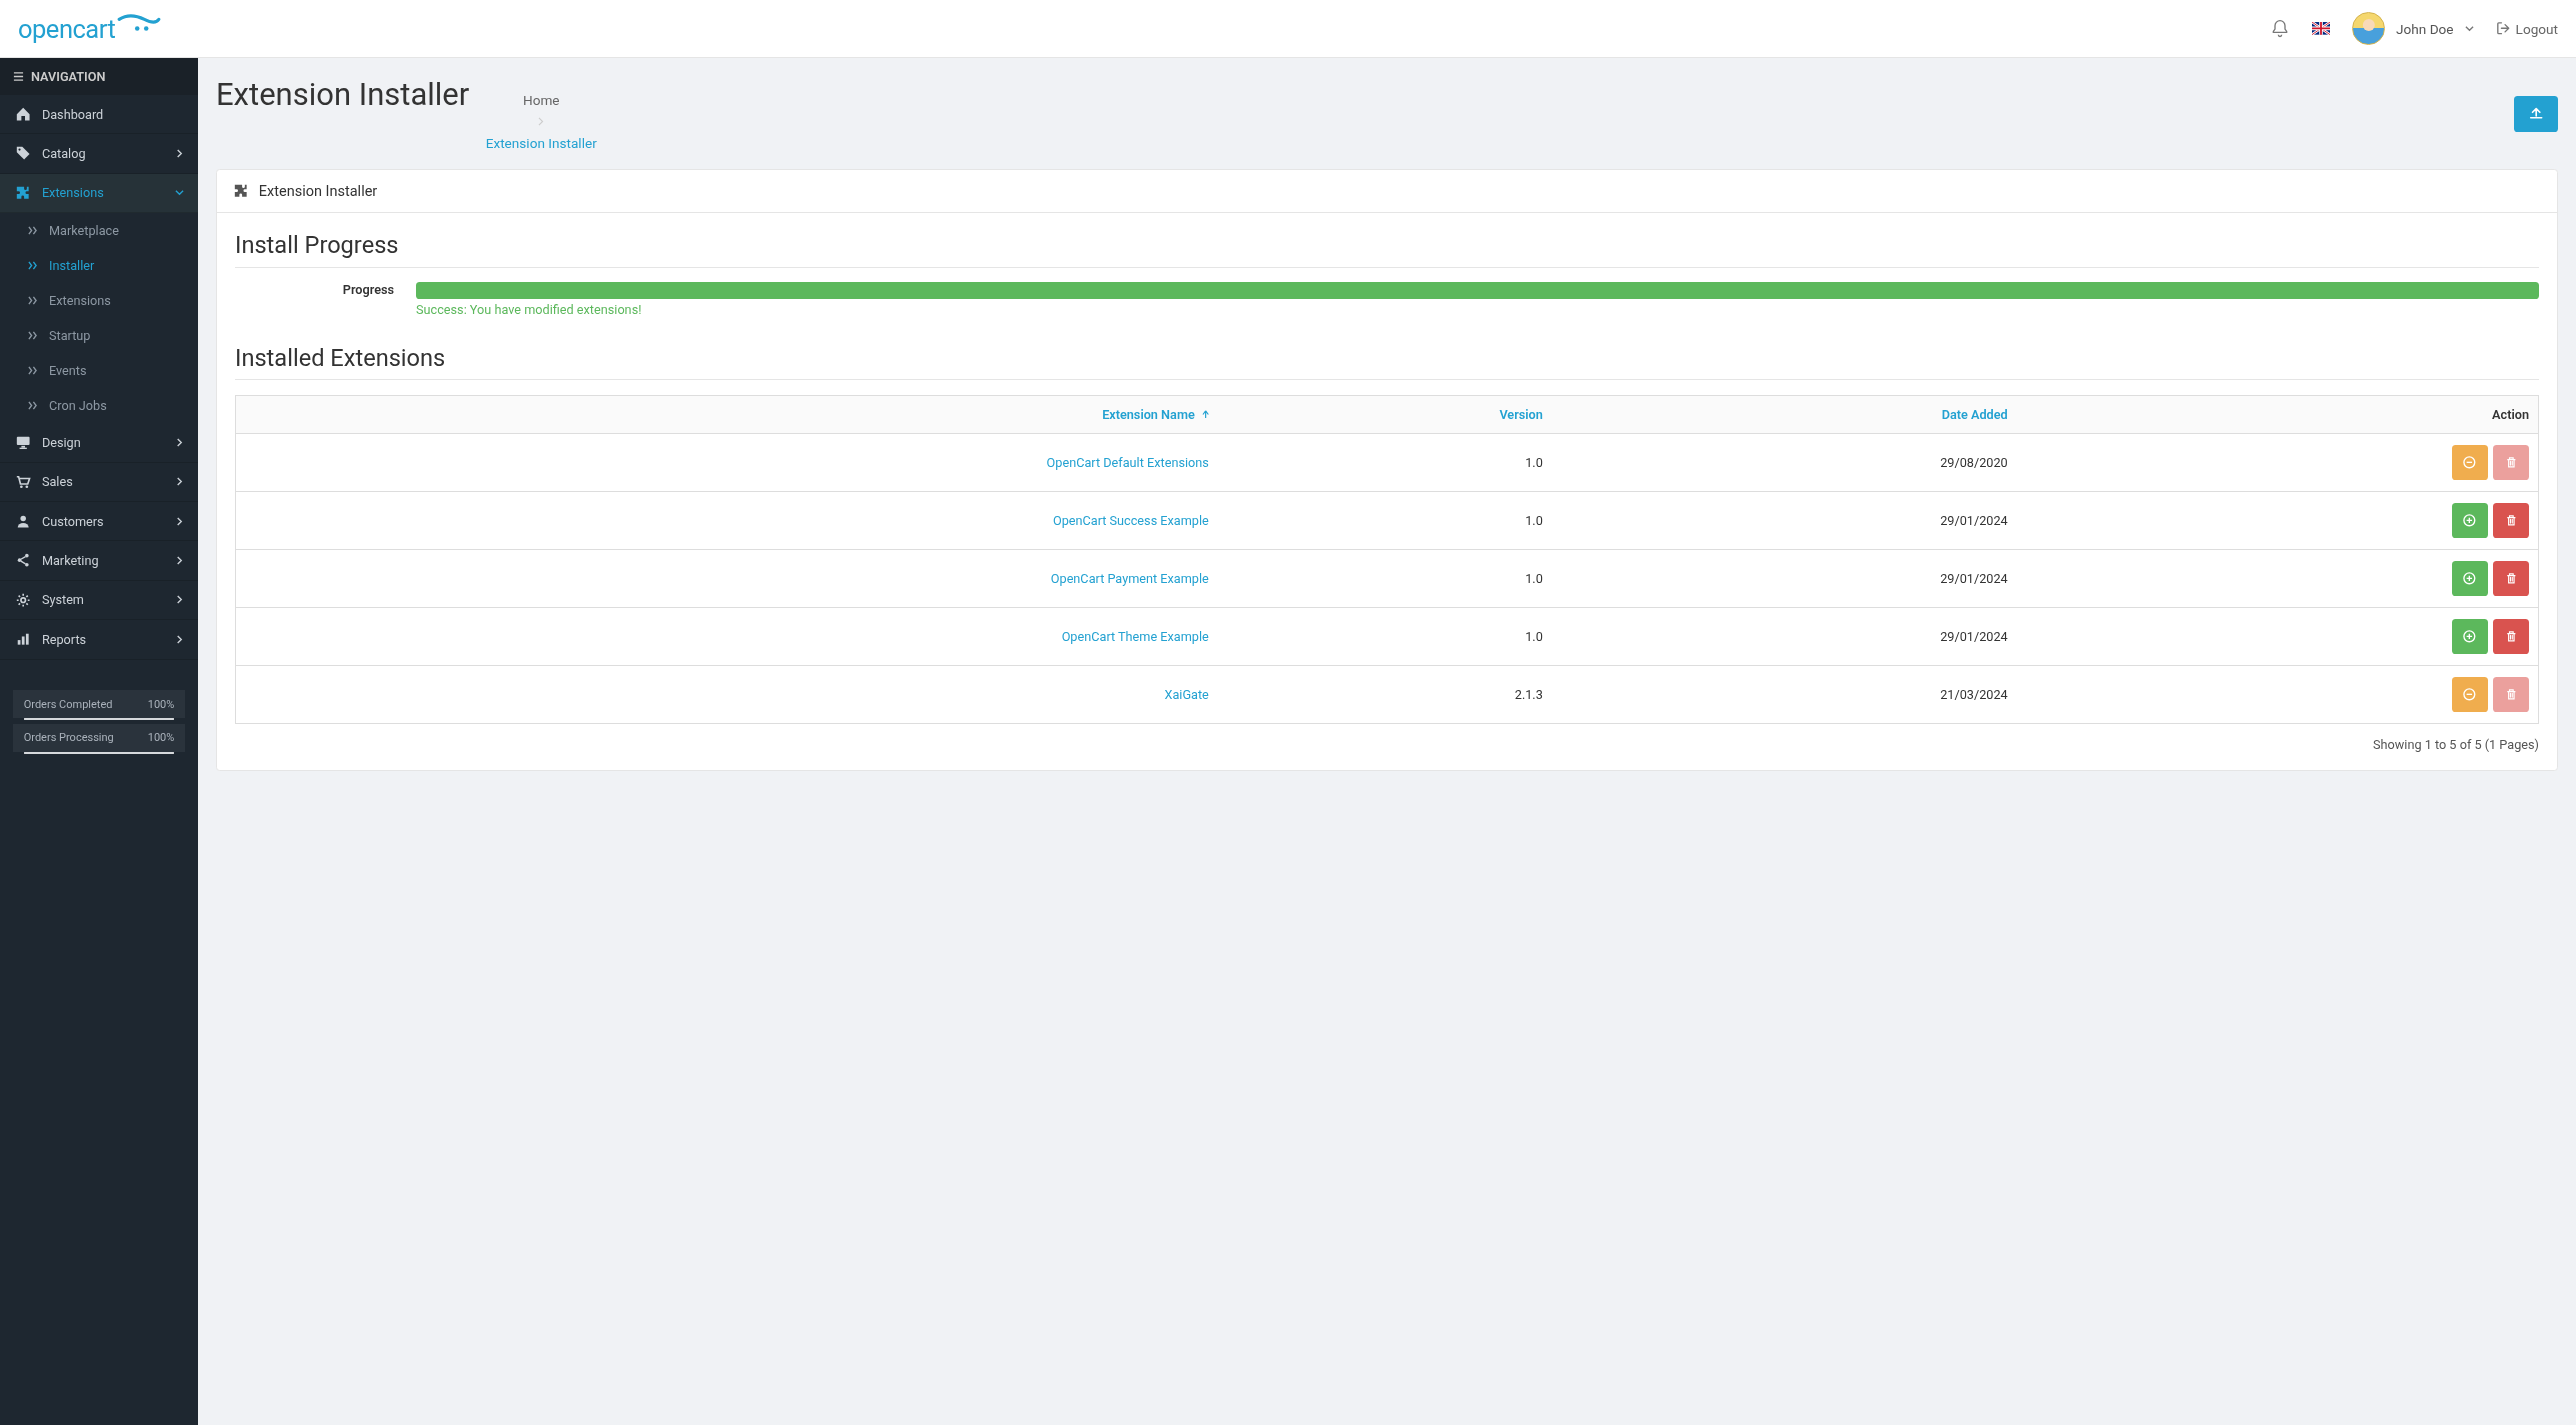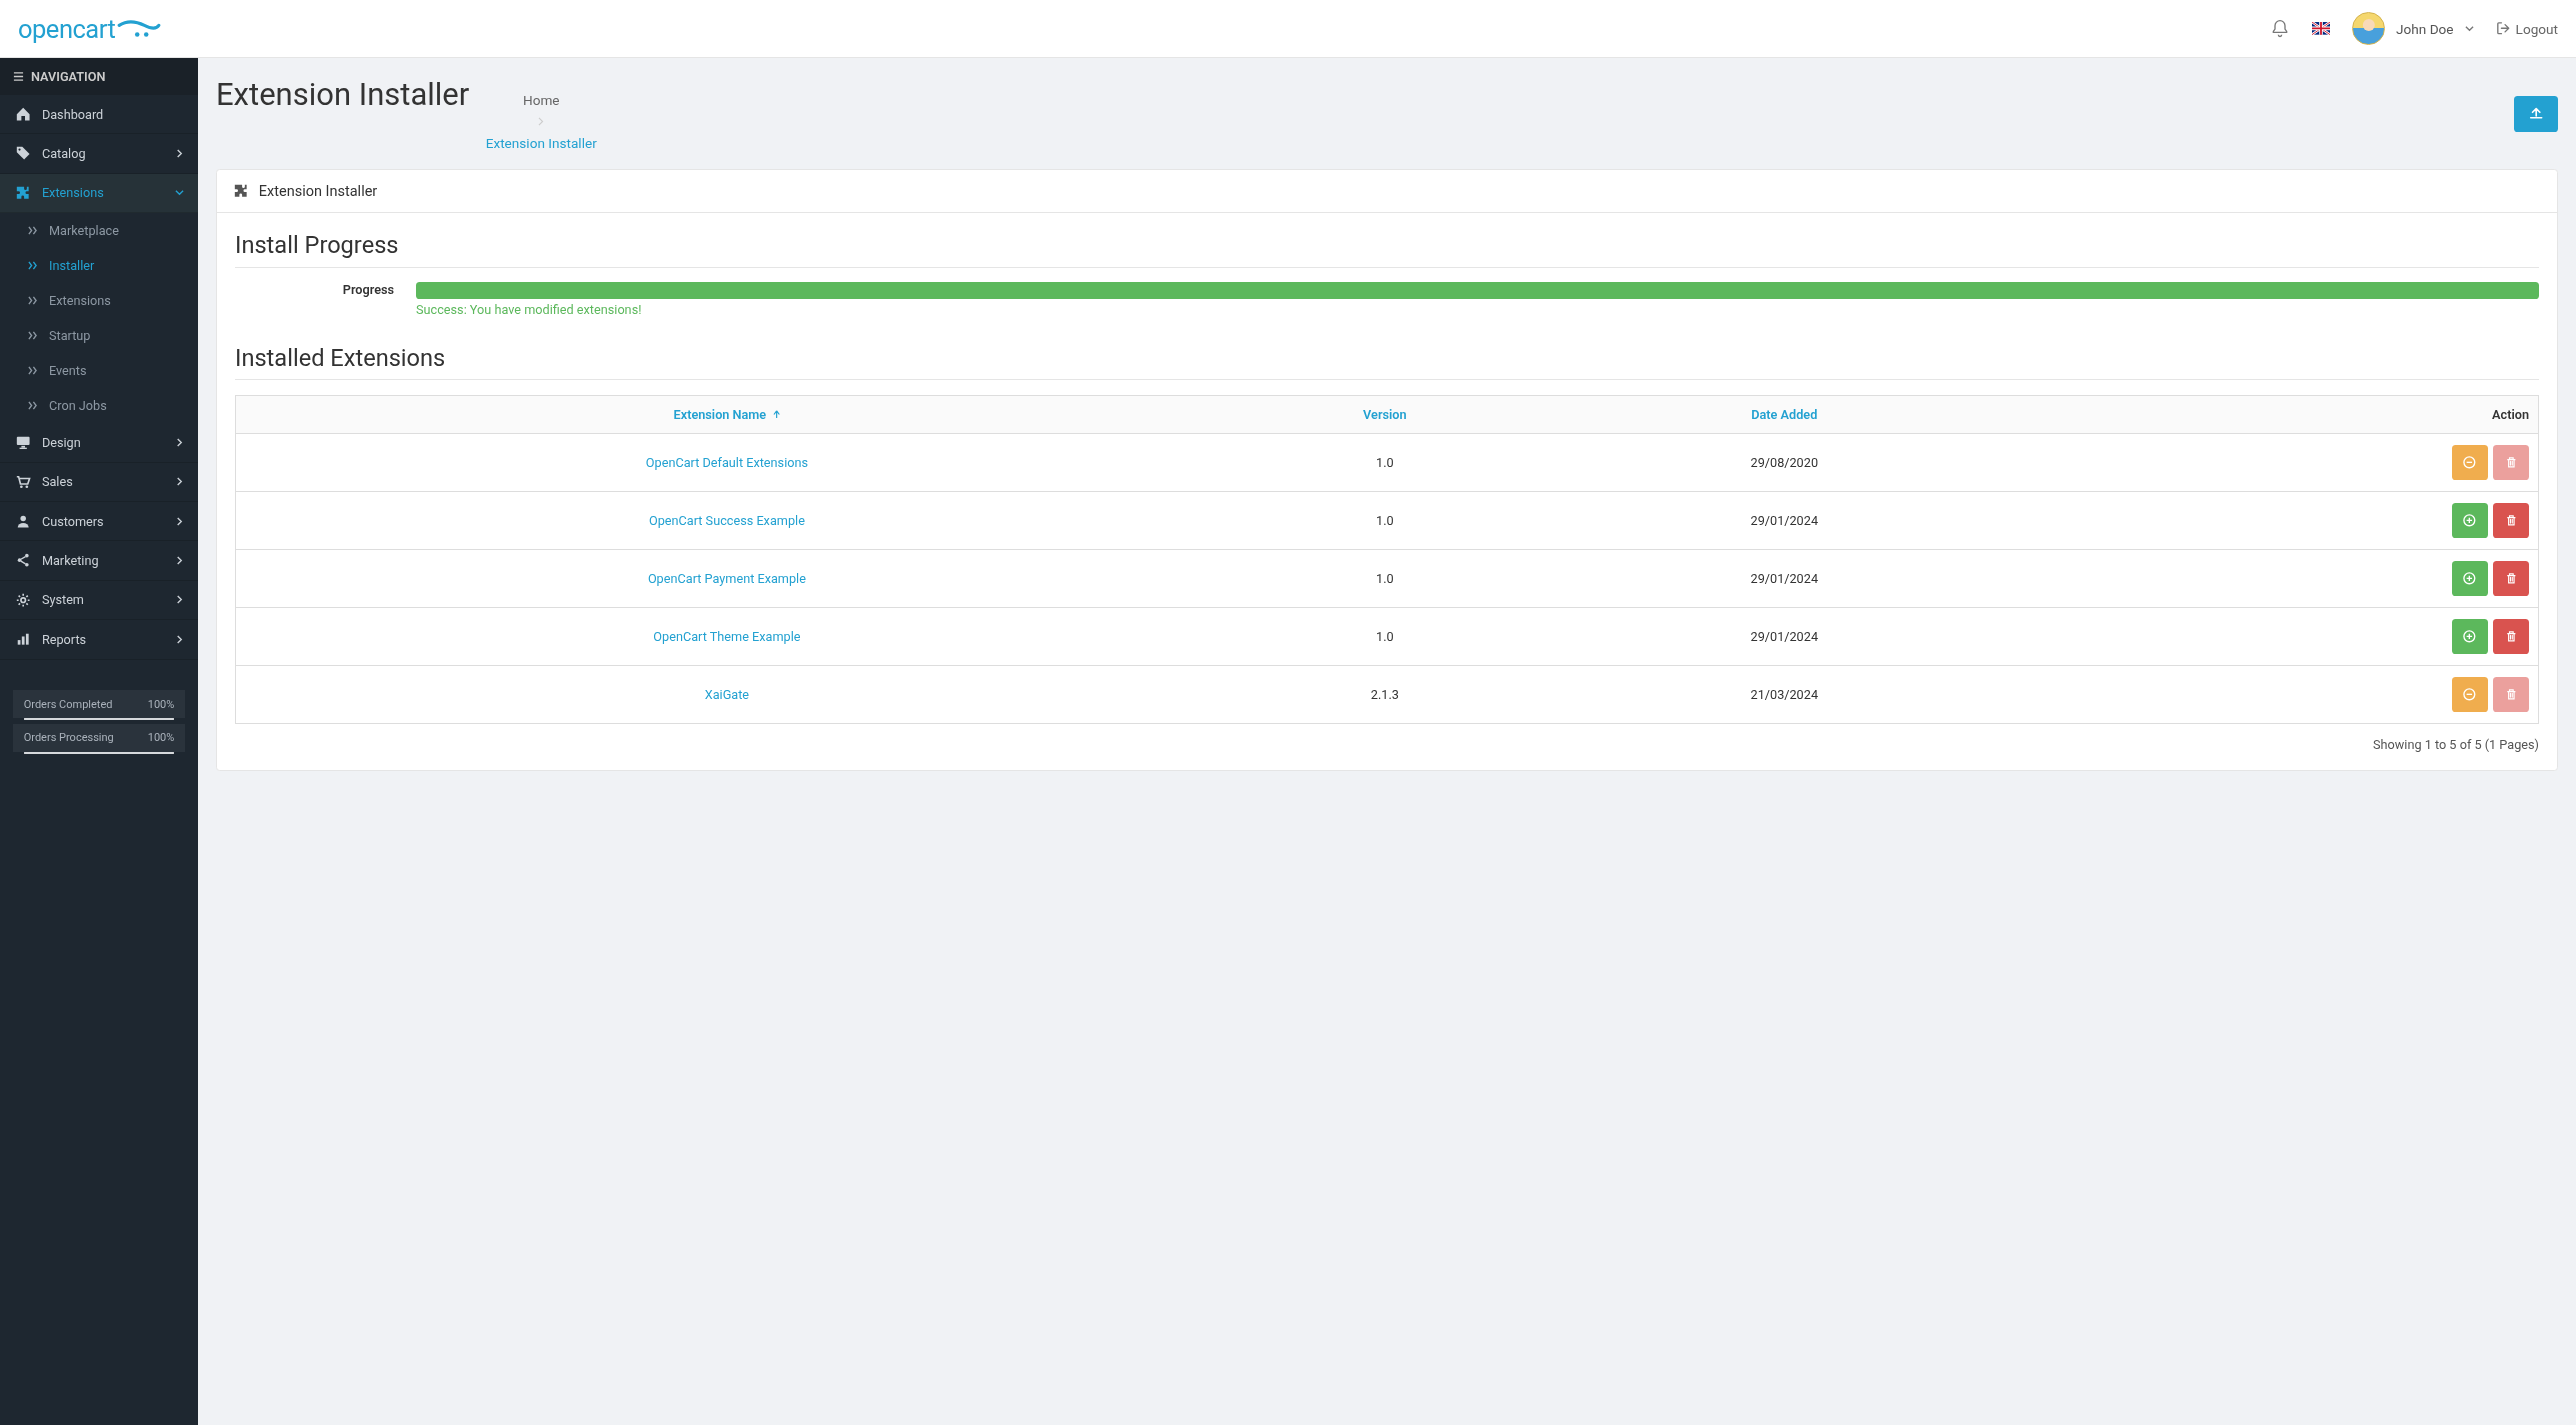--- a/index.html
+++ b/index.html
@@ -1,20 +1,20 @@
 <!DOCTYPE html>
 <html style="font-size:14.5px"><head>
 <meta charset="utf-8">
 <style>
 * { margin: 0; padding: 0; box-sizing: border-box; }
 body { font-family: -apple-system, BlinkMacSystemFont, "Segoe UI", Roboto, Arial, sans-serif; font-size: 12.7px; color: #333; background: #f0f2f5; }
 
 
 .header { background: #fff; height: 58px; display: flex; align-items: center; justify-content: space-between; padding: 0 18px; border-bottom: 0.9px solid #e5e5e5; }
-.logo { display: flex; align-items: center; }
+.logo { display: flex; align-items: flex-start; }
 .logo-text { color: #23a1d1; font-size: 25.5px; font-weight: 400; letter-spacing: -0.5px; }
 .header-right { display: flex; align-items: center; gap: 22px; }
 .bell-icon { width: 20px; height: 20px; cursor: pointer; }
 .flag-icon { width: 18px; height: 12.7px; cursor: pointer; display: inline-block; }
 .user-info { display: flex; align-items: center; gap: 11px; cursor: pointer; }
 .avatar { width: 33px; height: 33px; border-radius: 50%; background: linear-gradient(180deg, #f5d76e 0%, #f5d76e 50%, #48a0dc 50%, #48a0dc 100%); border: 1.8px solid #d4b24a; position: relative; overflow: hidden; }
 .avatar-face { position: absolute; top: 18%; left: 50%; transform: translateX(-50%); width: 40%; height: 40%; background: #f8d9b8; border-radius: 50%; }
 .user-name { color: #555; font-size: 13.6px; }
 .chevron-down { width: 9px; height: 9px; }
 .logout-link { display: flex; align-items: center; gap: 5.5px; color: #666; text-decoration: none; cursor: pointer; font-size: 13.6px; }
@@ -53,21 +53,21 @@
 
 h2 { font-size: 23.6px; font-weight: 400; color: #333; padding-bottom: 7.3px; border-bottom: 0.9px solid #e5e5e5; margin-bottom: 14.5px; }
 
 .progress-row { display: flex; align-items: flex-start; gap: 22px; margin-bottom: 27px; }
 .progress-label { width: 159px; text-align: right; font-weight: 600; color: #333; padding-top: 0px; font-size: 12.7px; }
 .progress-col { flex: 1; }
 .progress-bar { height: 16.4px; background: #5cb85c; border-radius: 3.6px; }
 .progress-text { color: #5cb85c; font-size: 12.7px; margin-top: 3.6px; }
 
 .table { width: 100%; border-collapse: collapse; border: 0.9px solid #ddd; }
-.table th, .table td { padding: 11px 9px; text-align: center; border-bottom: 0.9px solid #ddd; font-size: 12.7px; }
+.table th, .table td { padding: 11px 9px; text-align: right; border-bottom: 0.9px solid #ddd; font-size: 12.7px; }
 .table th { background: #fafafa; font-weight: 600; }
 .table th a { color: #23a1d1; text-decoration: none; }
 .table td a { color: #23a1d1; text-decoration: none; }
 .table th.action, .table td.action { text-align: right; }
 .table th.sortable { color: #23a1d1; cursor: pointer; }
 .sort-icon { display: inline-block; margin-left: 3.6px; }
 
 .action-btns { display: flex; gap: 5.5px; justify-content: flex-end; }
 .btn-sm { width: 36px; height: 35px; border: none; border-radius: 3.6px; display: flex; align-items: center; justify-content: center; cursor: pointer; }
 .btn-warning { background: #f0ad4e; color: #fff; }

